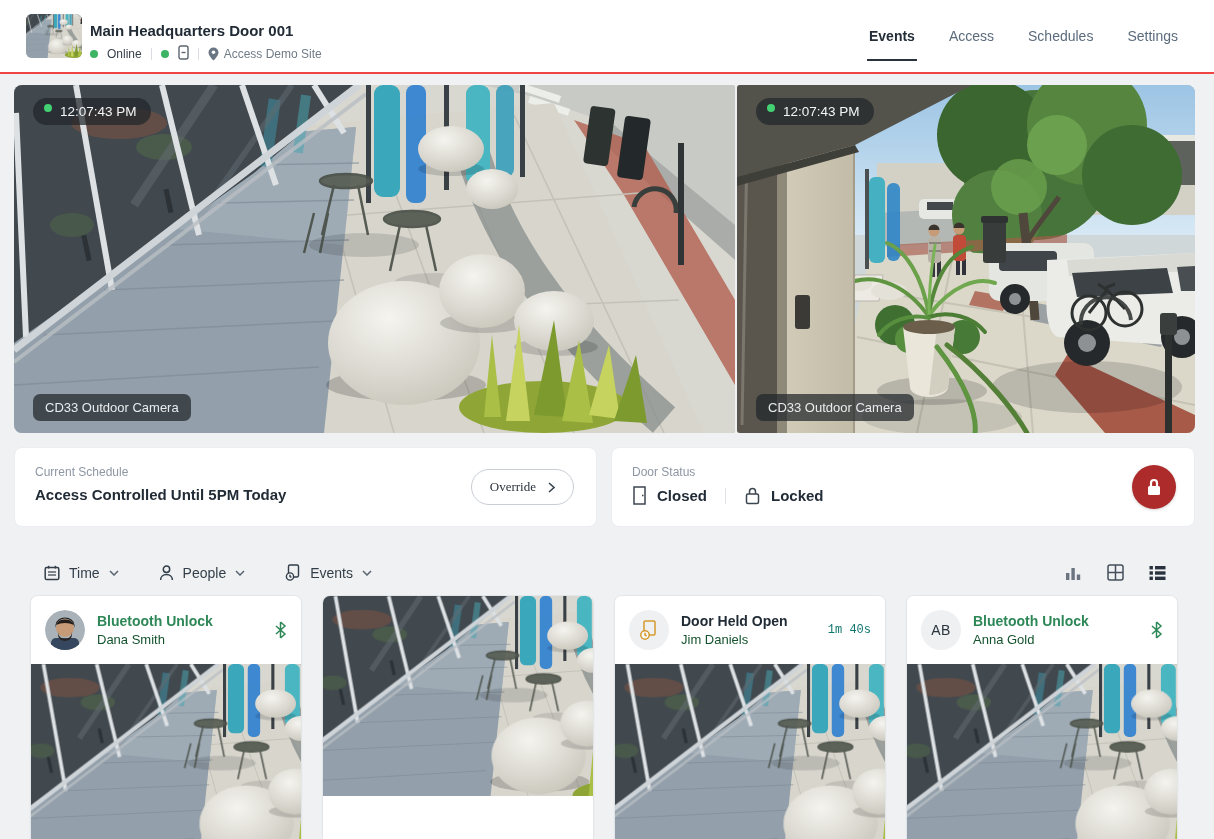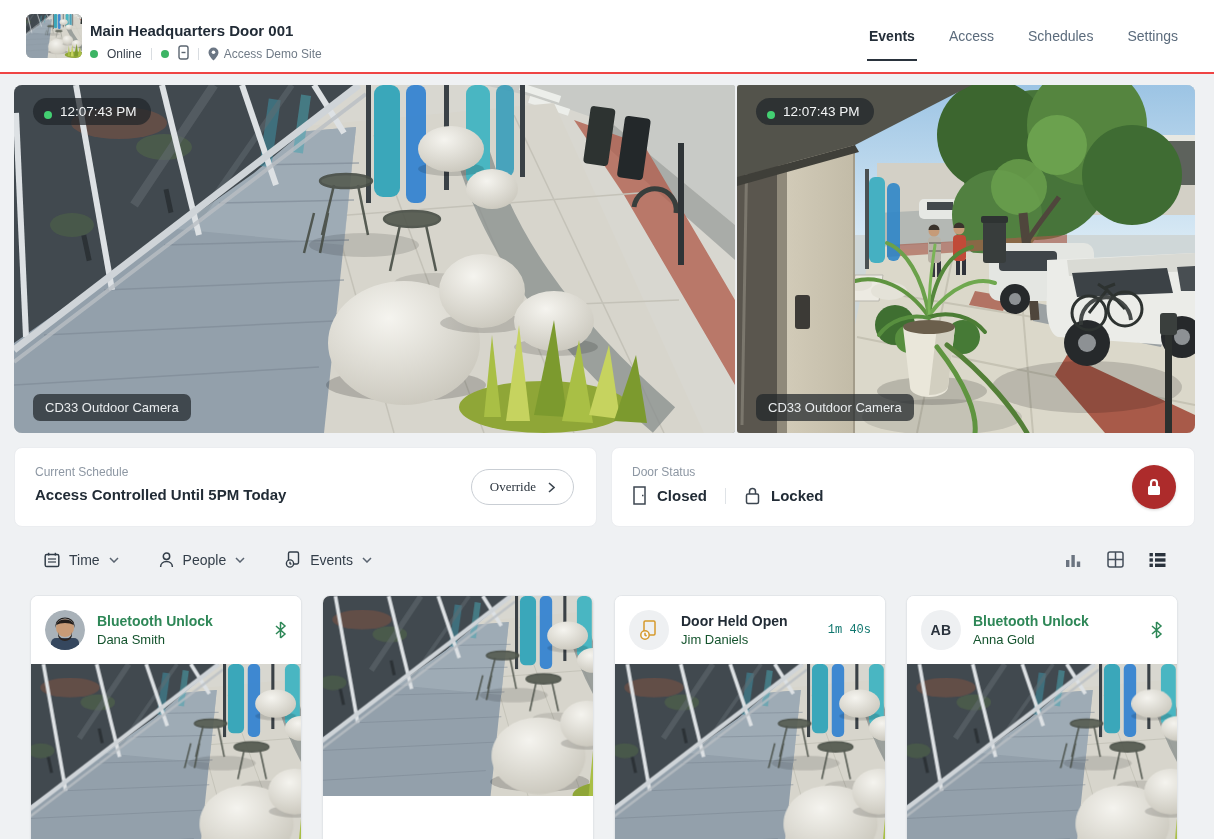--- a/index.html
+++ b/index.html
@@ -21,50 +21,50 @@
   .nav{position:absolute;right:36px;top:0;height:71px;display:flex;align-items:center;gap:34px;}
   .tab{font-size:14px;color:#5b6b7c;height:100%;display:flex;align-items:center;position:relative;cursor:pointer;}
   .tab.active{color:#242e39;font-weight:700;}
   .tab.active::after{content:"";position:absolute;left:-2px;right:-2px;bottom:10px;height:2px;background:#2a333d;}
   
   .cams{position:absolute;left:14px;top:85px;display:flex;gap:2px;}
   .cam{position:relative;height:348px;overflow:hidden;background:#9aa4ac;}
   .cam svg{width:100%;height:100%;display:block;}
   .cam-left{width:721px;border-radius:8px 3px 3px 8px;}
   .cam-right{width:458px;border-radius:3px 8px 8px 3px;}
-  .ts-pill{position:absolute;left:19px;top:13px;display:flex;align-items:flex-end;gap:8px;
+  .ts-pill{position:absolute;left:19px;top:13px;display:flex;align-items:flex-start;gap:8px;
     background:rgba(32,37,42,.72);border-radius:15px;padding:6px 14px 6px 11px;color:#f3f5f6;font-size:13.5px;}
   .ts-pill .dot{background:#43d072;}
   .cam-label{position:absolute;left:19px;bottom:12px;background:rgba(32,37,42,.72);border-radius:7px;
     padding:6px 12px;color:#e9ecee;font-size:13px;}
   
   .panel{position:absolute;top:447px;height:80px;background:#fff;border:1px solid #ebedf0;border-radius:8px;box-sizing:border-box;}
   .panel-sched{left:14px;width:583px;}
   .panel-door{left:611px;width:584px;}
   .p-label{position:absolute;left:20px;top:17px;font-size:12px;color:#8d97a3;}
   .p-value{position:absolute;left:20px;top:38px;font-size:15px;font-weight:700;color:#222c36;display:flex;align-items:center;gap:10px;}
   .override-btn{position:absolute;right:22px;top:50%;transform:translateY(-50%);display:flex;align-items:center;gap:12px;
     border:1px solid #c9ced4;border-radius:999px;padding:9px 18px;background:#fff;font-size:13px;color:#2a333d;cursor:pointer;font-family:Liberation Serif, serif;}
   .ds-sep{width:1px;height:16px;background:#dfe3e7;margin:0 8px;}
   .lock-btn{position:absolute;right:18px;top:50%;transform:translateY(-50%);width:44px;height:44px;border-radius:50%;
     background:#ad2b2b;border:none;display:flex;align-items:center;justify-content:center;cursor:pointer;box-shadow:0 1px 3px rgba(0,0,0,.18);}
   
-  .filters{position:absolute;left:44px;right:48px;top:551px;height:30px;display:flex;align-items:flex-start;justify-content:space-between;}
+  .filters{position:absolute;left:44px;right:48px;top:551px;height:30px;display:flex;align-items:flex-end;justify-content:space-between;}
   .f-left{display:flex;align-items:center;gap:40px;}
   .f-btn{display:flex;align-items:center;gap:9px;font-size:14px;color:#333e49;cursor:pointer;background:none;border:none;padding:0;font-family:inherit;}
   .f-right{display:flex;align-items:center;gap:25px;}
   .view-btn{background:none;border:none;padding:0;cursor:pointer;display:flex;}
   
   .cards{position:absolute;left:30px;top:595px;display:flex;gap:20px;}
   .card{width:272px;background:#fff;border:1px solid #e3e6e9;border-radius:8px 8px 0 0;box-shadow:0 1px 2px rgba(0,0,0,.05);
     box-sizing:border-box;overflow:hidden;cursor:pointer;}
   .card-head{height:68px;display:flex;align-items:center;gap:12px;padding:0 14px;box-sizing:border-box;background:#fff;}
   .avatar{width:40px;height:40px;border-radius:50%;background:#eef0f2;flex-shrink:0;display:flex;align-items:center;justify-content:center;overflow:hidden;}
   .avatar svg{display:block;}
-  .initials{font-size:14px;font-weight:700;color:#2a333d;letter-spacing:.3px;}
+  .initials{font-size:14px;font-weight:400;color:#2a333d;letter-spacing:.3px;}
   .card-txt{flex:1;min-width:0;}
   .card-title{font-size:14px;font-weight:700;color:#2e8757;line-height:1.2;}
   .card-title.dark{color:#222c36;}
   .card-sub{font-size:13px;color:#14532d;margin-top:3px;}
   .card-sub:empty{display:none;}
   .card-dur{font-size:12px;color:#0f766e;white-space:nowrap;font-family:Liberation Mono, monospace;}
   .card-img{height:200px;}
   .card-img svg{width:100%;height:100%;display:block;}
   .hidden-defs{position:absolute;width:0;height:0;overflow:hidden;}
 </style>

